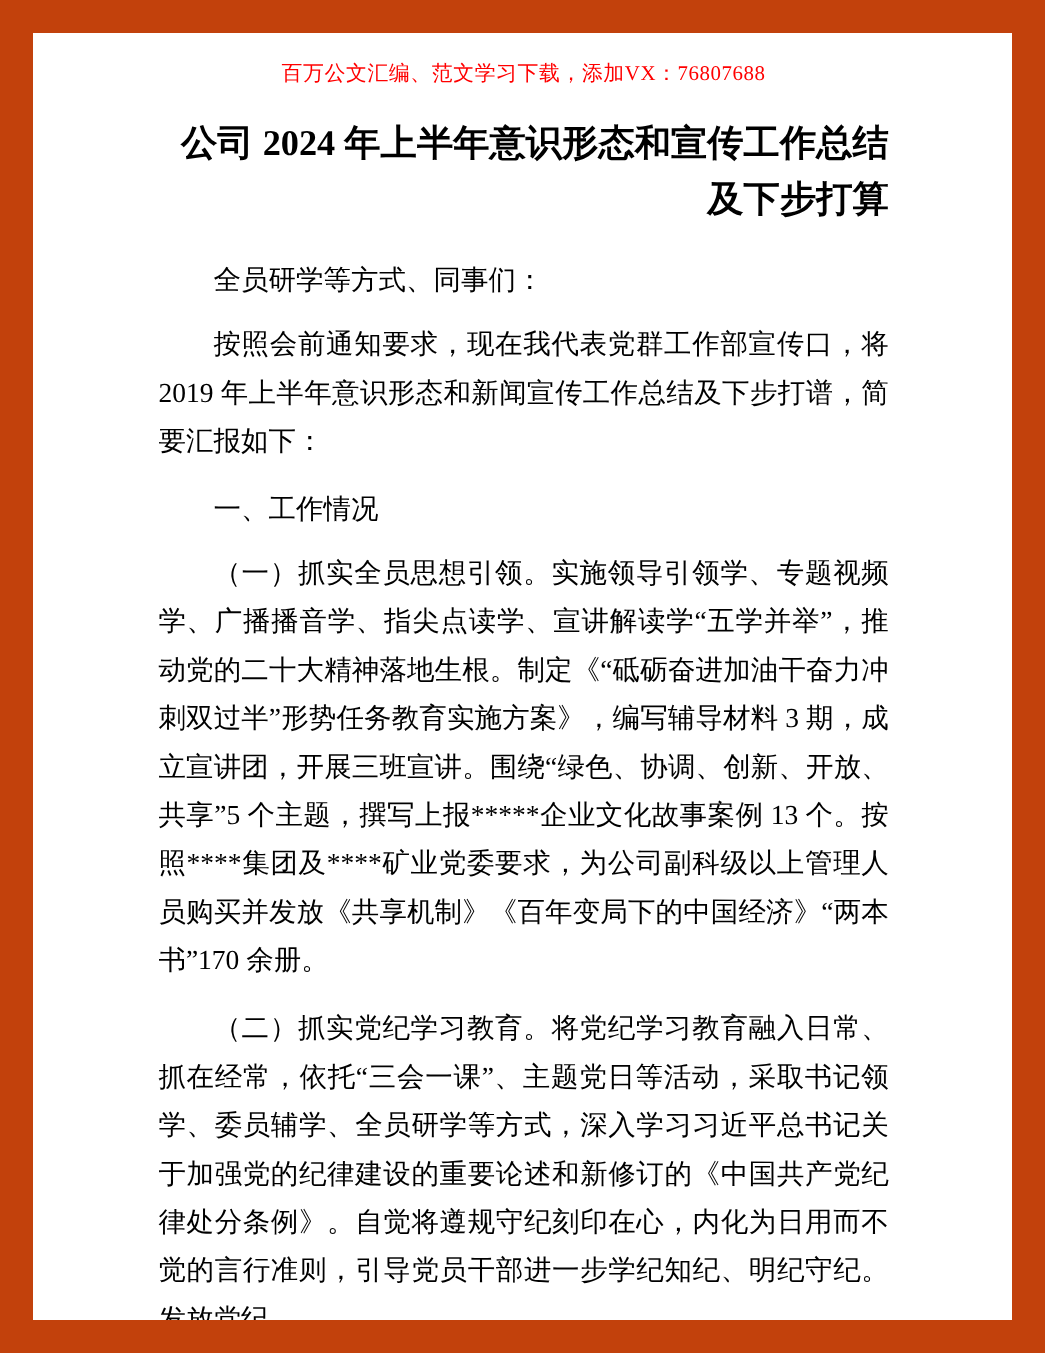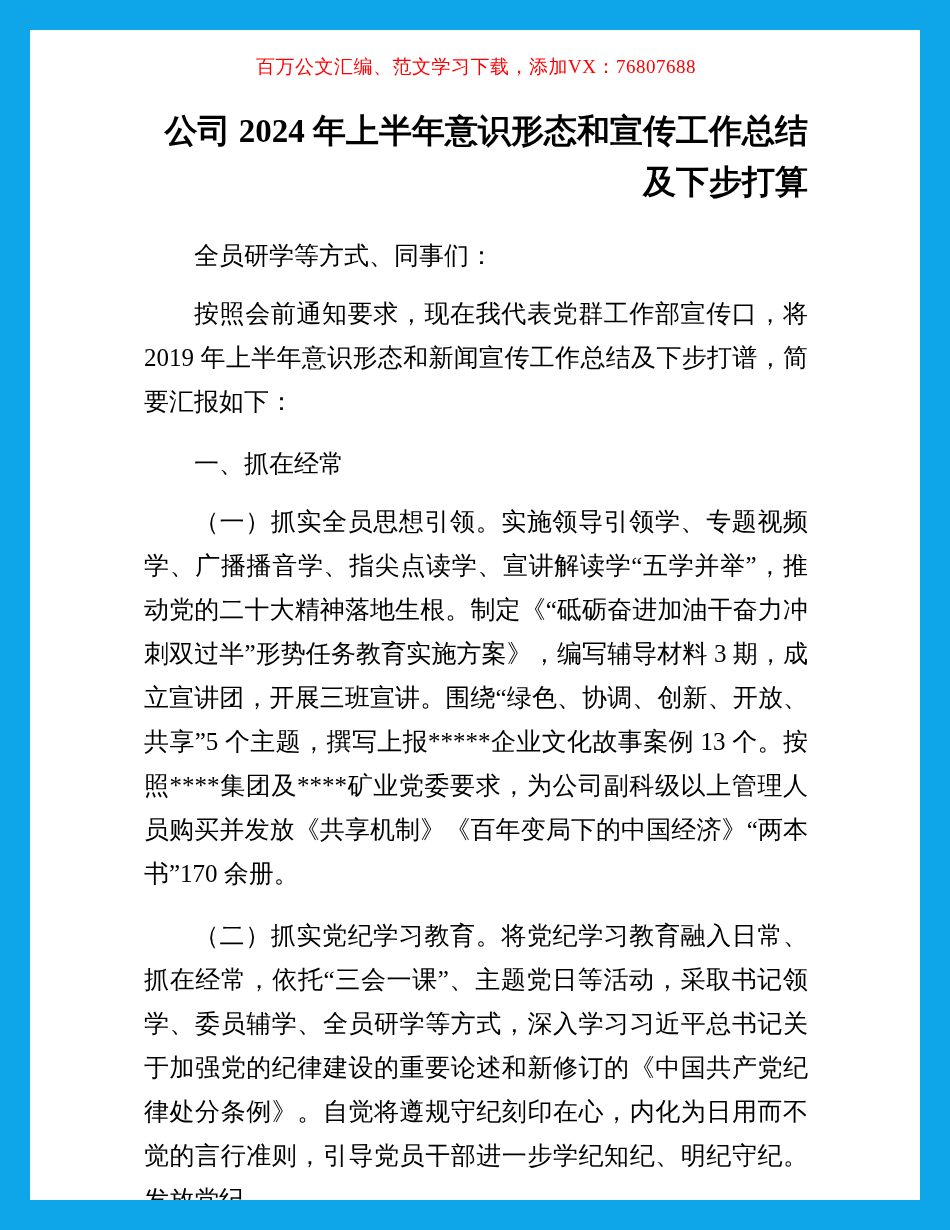--- a/index.html
+++ b/index.html
@@ -5,21 +5,21 @@
   html, body {
     margin: 0;
     padding: 0;
     background: #d8dce3;
     font-family: "Liberation Serif", "DejaVu Serif", serif;
   }
   .canvas {
     width: 950px;
     height: 1230px;
     margin: 0 auto;
-    background: #0ea5e9;
+    background: #c2410c;
     box-sizing: border-box;
     padding: 30px;
   }
   .page {
     width: 890px;
     height: 1170px;
     background: #ffffff;
     box-sizing: border-box;
     padding: 24px 112px 40px 114px;
     overflow: hidden;
@@ -63,19 +63,19 @@
 <div class="canvas">
   <div class="page">
 
     <p class="header-notice">百万公文汇编、范文学习下载，添加VX：76807688</p>
 
     <h1 class="doc-title">公司 2024 年上半年意识形态和宣传工作总结及下步打算</h1>
 
     <div class="doc-body">
       <p class="salutation">全员研学等方式、同事们：</p>
       <p>按照会前通知要求，现在我代表党群工作部宣传口，将 2019 年上半年意识形态和新闻宣传工作总结及下步打谱，简要汇报如下：</p>
-      <p class="section-head">一、抓在经常</p>
+      <p class="section-head">一、工作情况</p>
       <p>（一）抓实全员思想引领。实施领导引领学、专题视频学、广播播音学、指尖点读学、宣讲解读学“五学并举”，推动党的二十大精神落地生根。制定《“砥砺奋进加油干奋力冲刺双过半”形势任务教育实施方案》，编写辅导材料 3 期，成立宣讲团，开展三班宣讲。围绕“绿色、协调、创新、开放、共享”5 个主题，撰写上报*****企业文化故事案例 13 个。按照****集团及****矿业党委要求，为公司副科级以上管理人员购买并发放《共享机制》《百年变局下的中国经济》“两本书”170 余册。</p>
       <p>（二）抓实党纪学习教育。将党纪学习教育融入日常、抓在经常，依托“三会一课”、主题党日等活动，采取书记领学、委员辅学、全员研学等方式，深入学习习近平总书记关于加强党的纪律建设的重要论述和新修订的《中国共产党纪律处分条例》。自觉将遵规守纪刻印在心，内化为日用而不觉的言行准则，引导党员干部进一步学纪知纪、明纪守纪。发放党纪</p>
     </div>
 
   </div>
 </div>
 
 </body></html>

